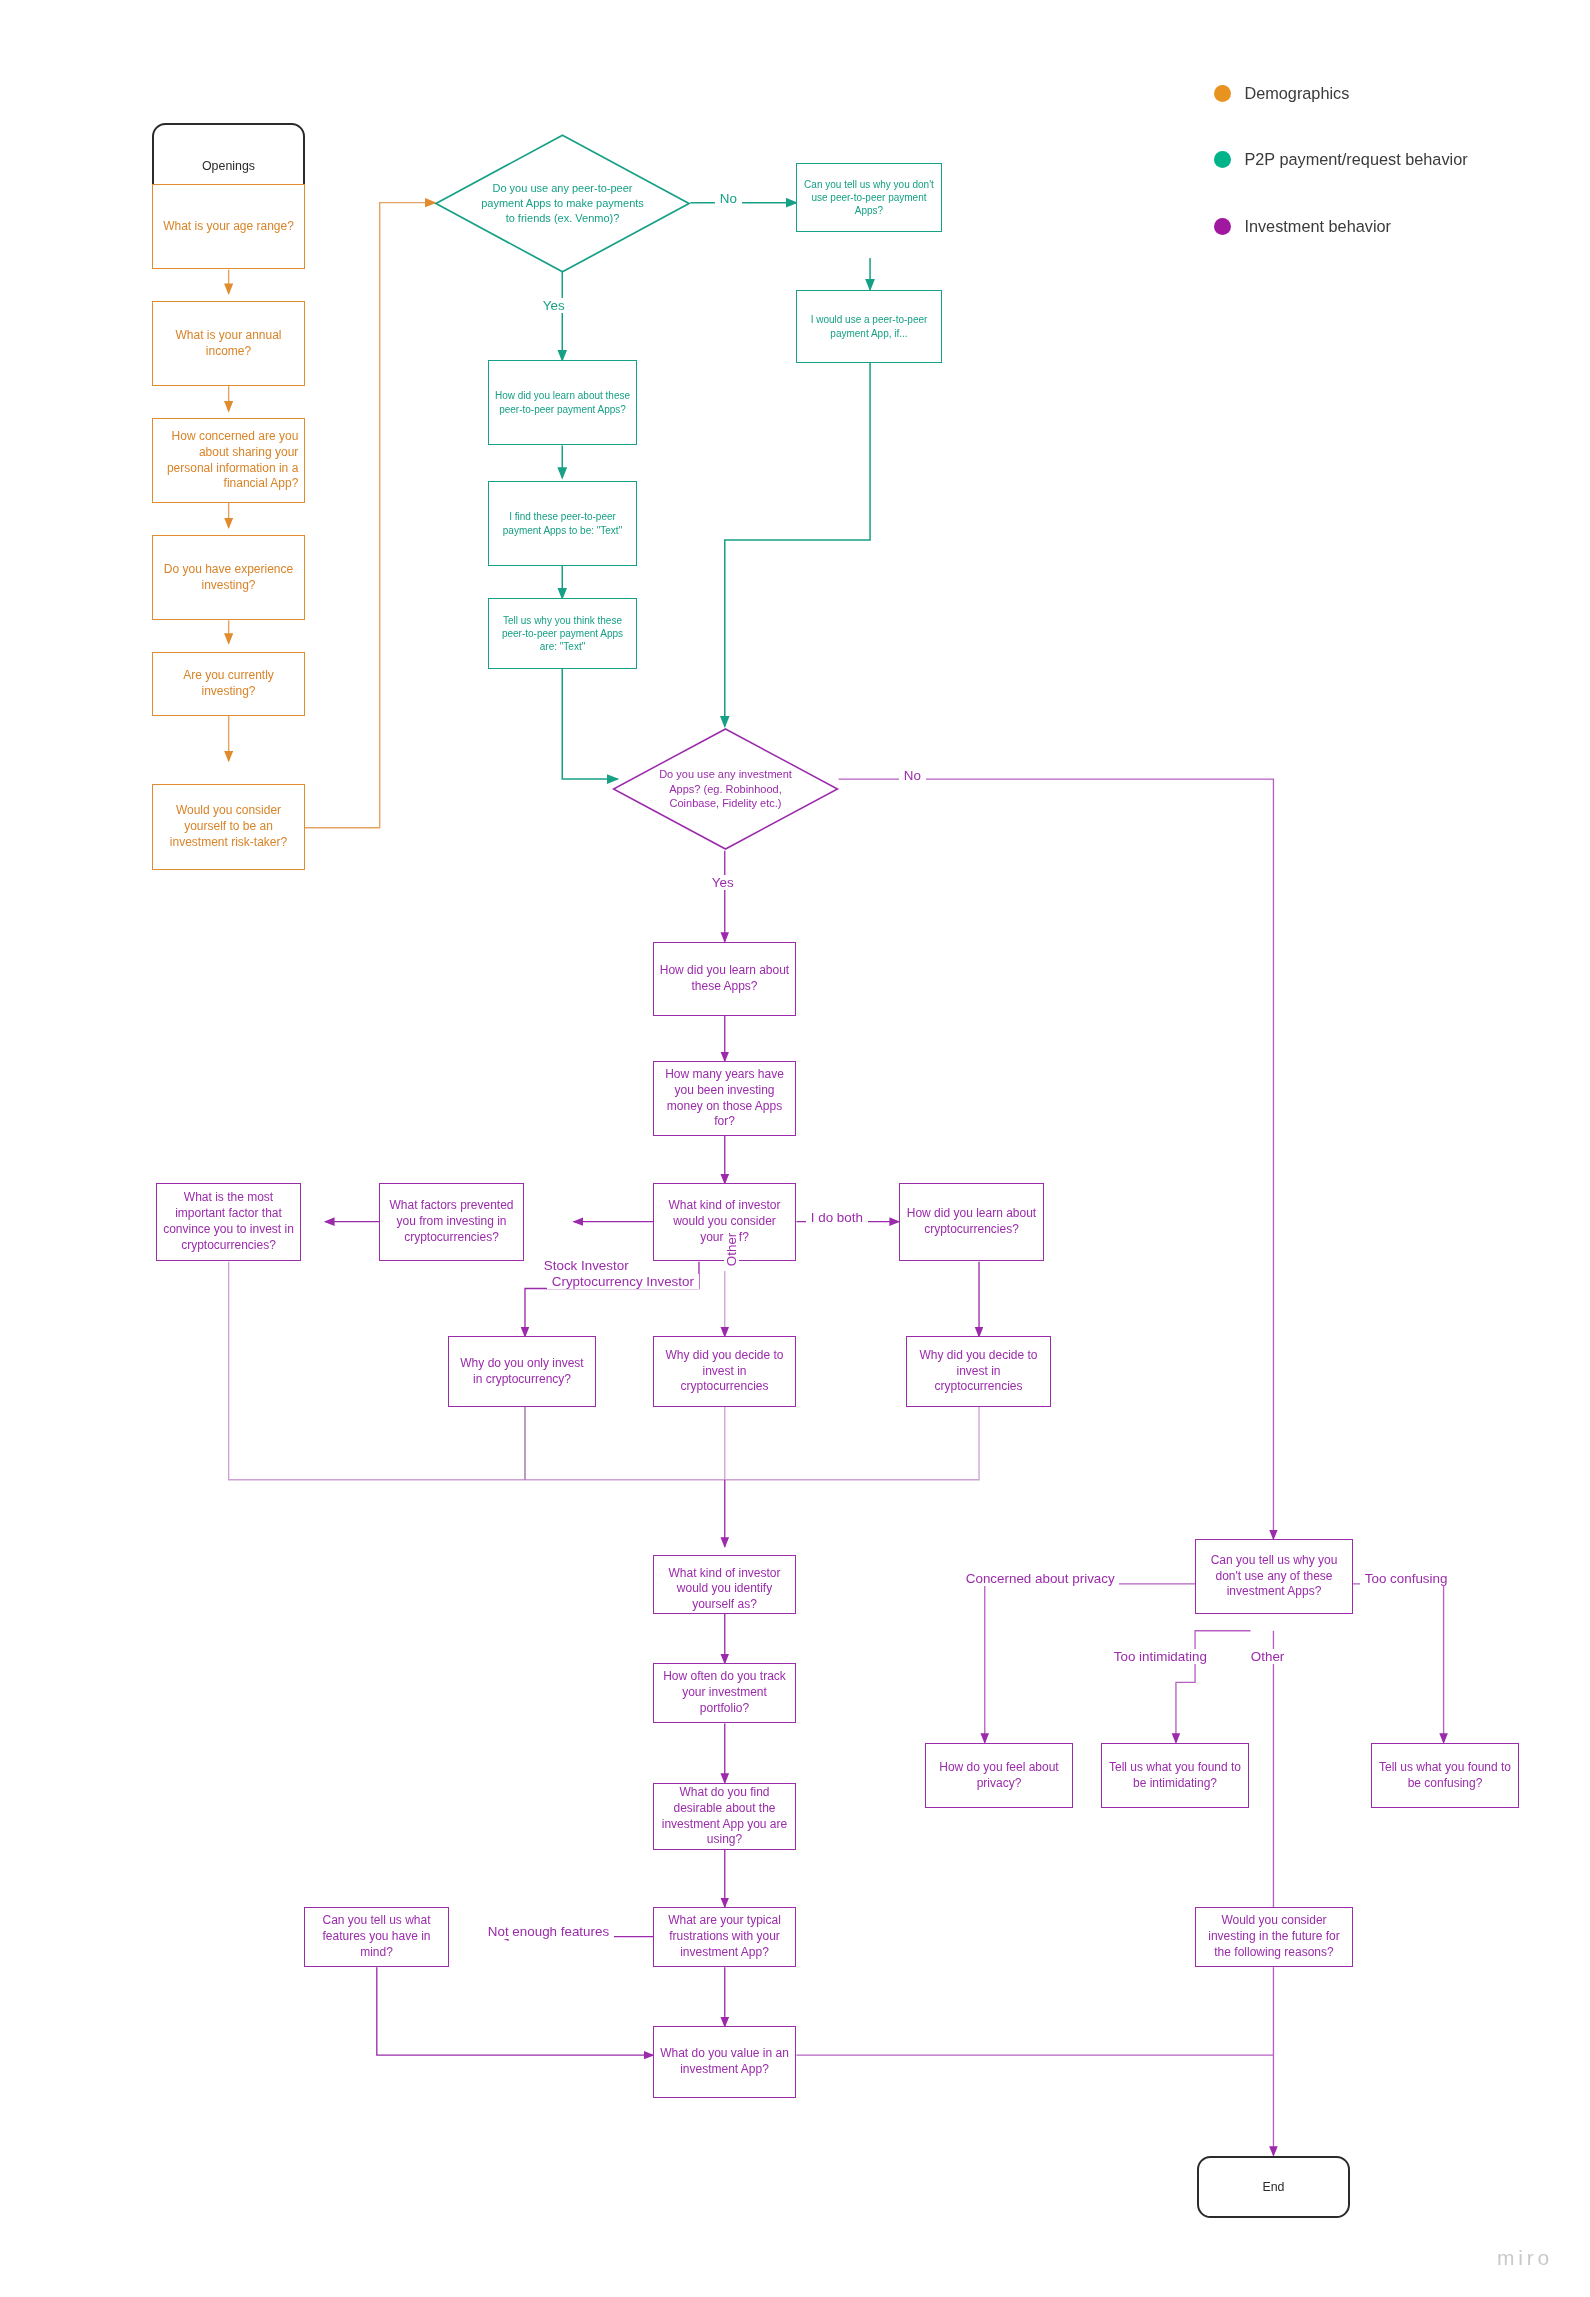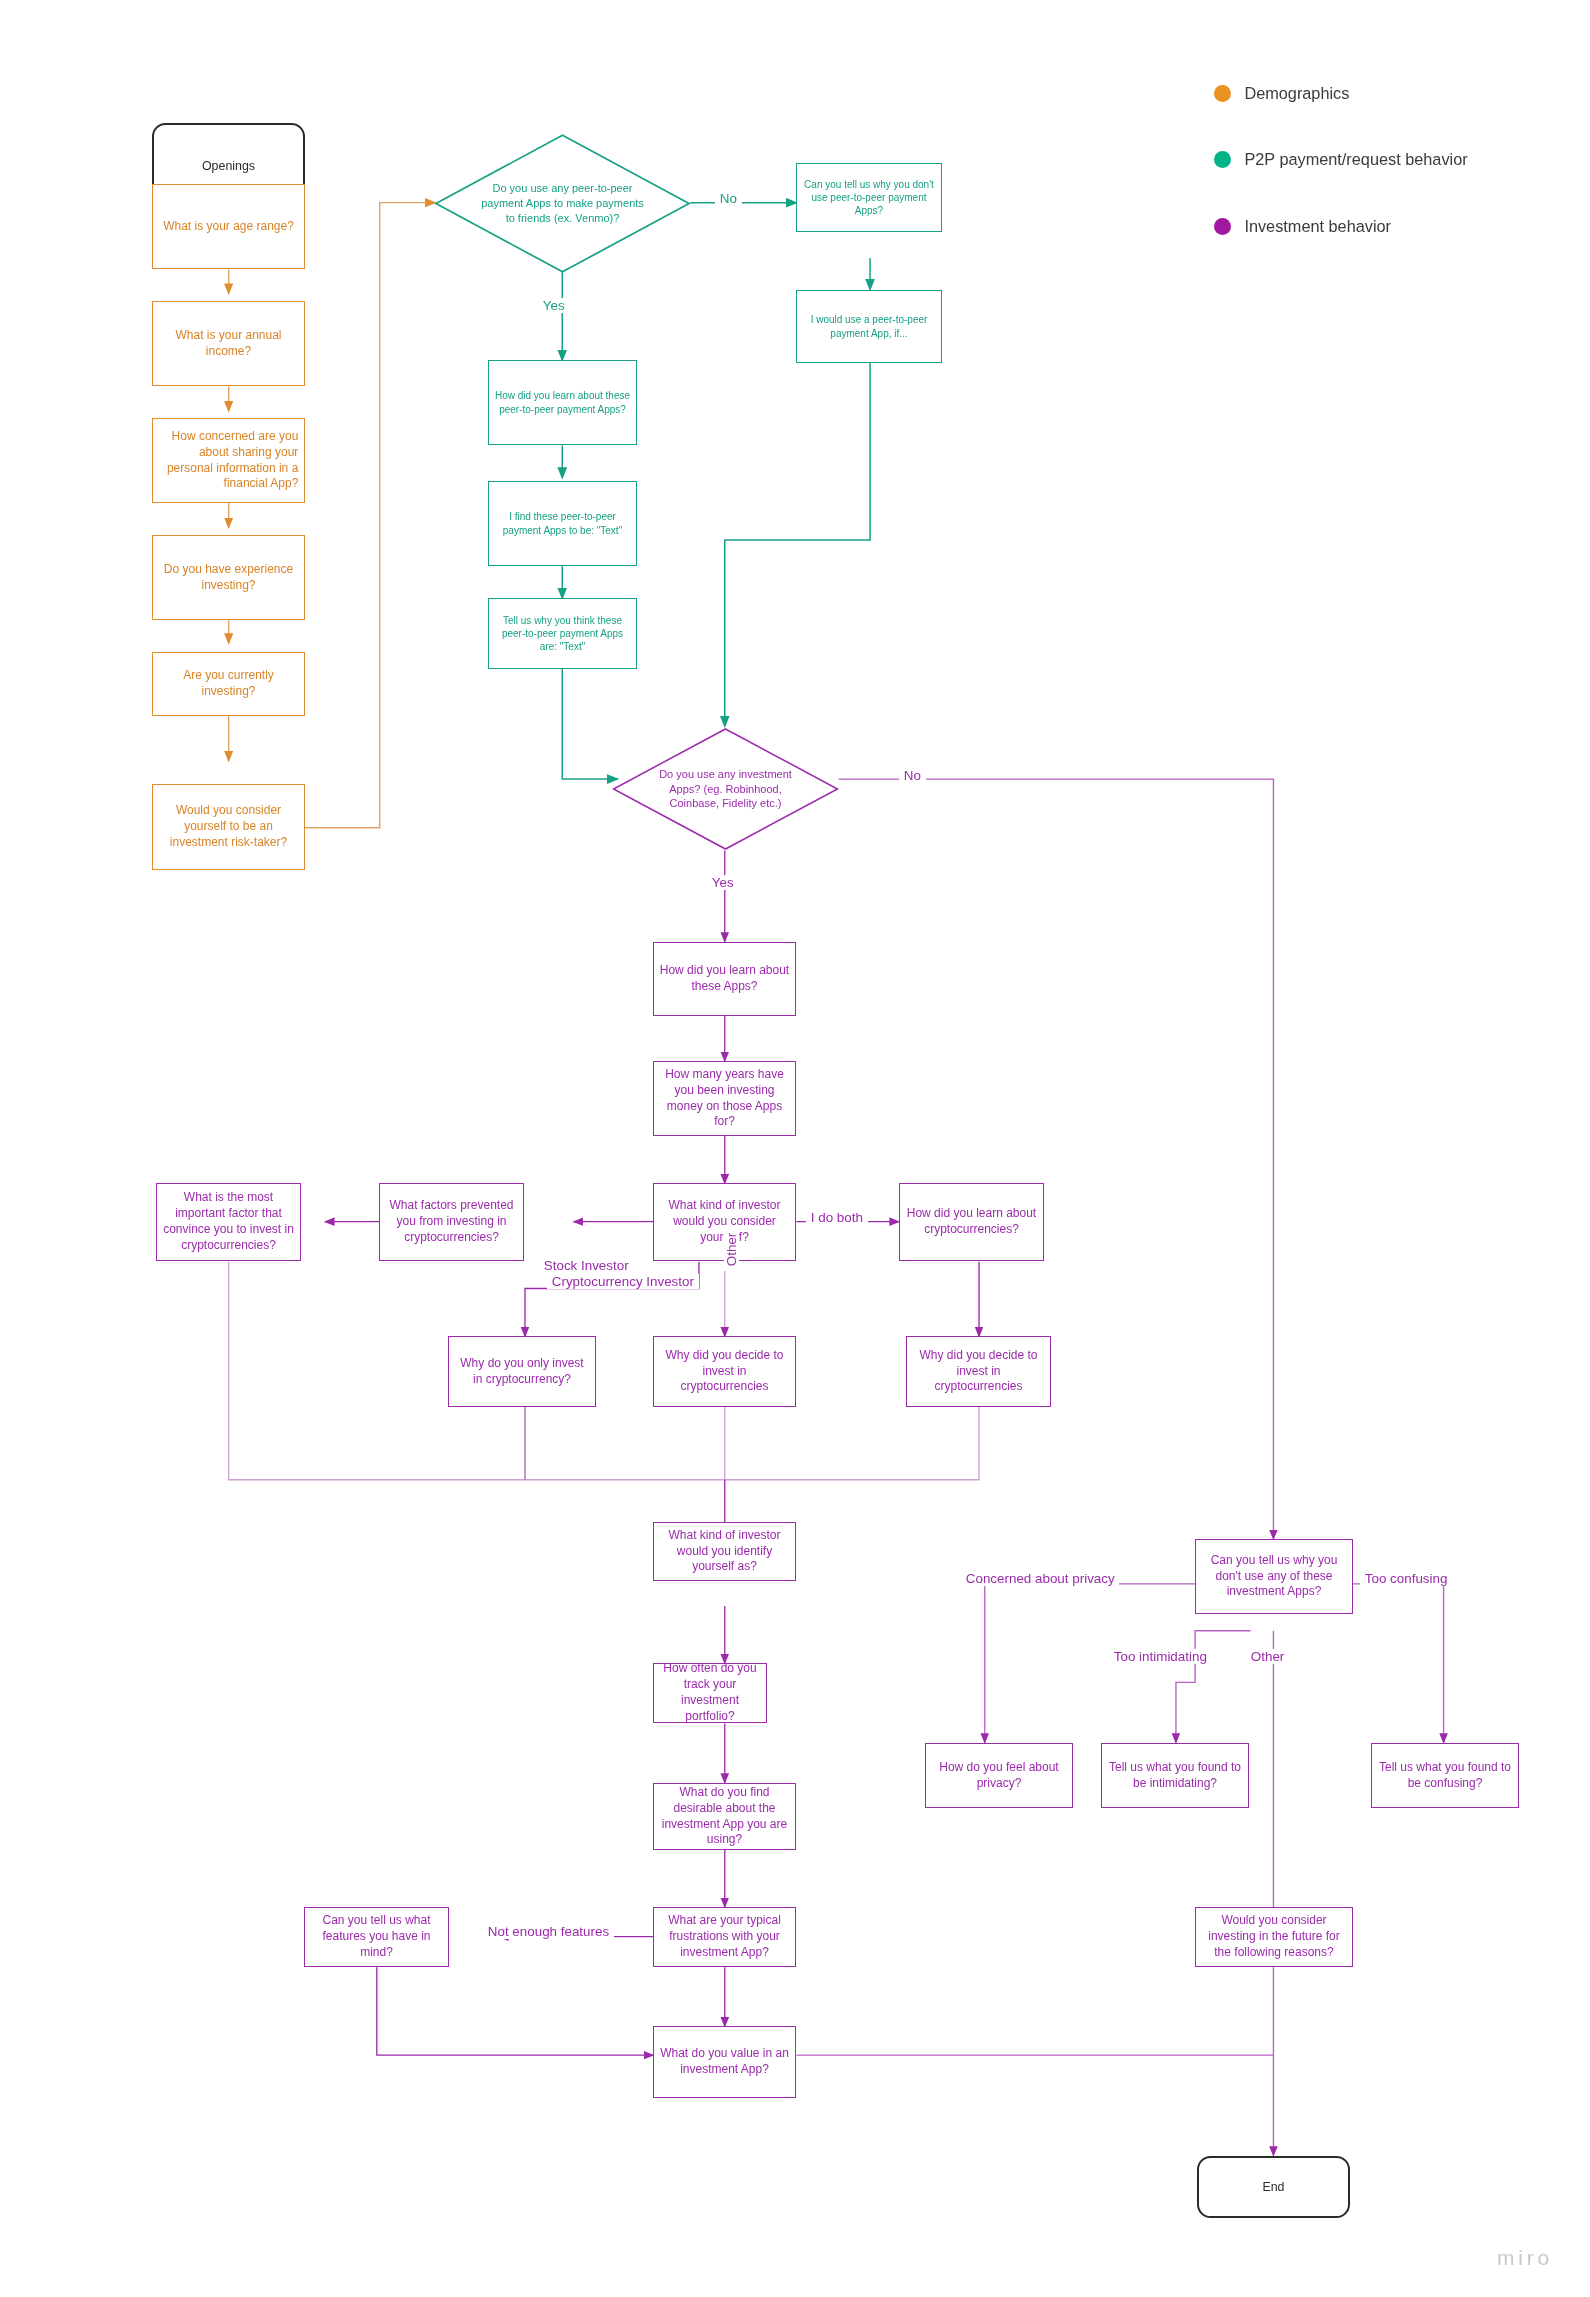--- a/index.html
+++ b/index.html
@@ -189,24 +189,24 @@
     <span>Why did you decide to invest in cryptocurrencies</span>
   </div>
 
   <div class="node inv" style="left:899px;top:1183px;width:145px;height:78px;">
     <span>How did you learn about cryptocurrencies?</span>
   </div>
   <div class="node inv" style="left:906px;top:1336px;width:145px;height:71px;">
     <span>Why did you decide to invest in cryptocurrencies</span>
   </div>
 
-  <div class="node inv" style="left:653px;top:1522px;width:143px;height:59px;">
+  <div class="node inv" style="left:653px;top:1555px;width:143px;height:59px;align-items:flex-end;">
     <span>What kind of investor would you identify yourself as?</span>
   </div>
-  <div class="node inv" style="left:653px;top:1663px;width:114px;height:60px;">
+  <div class="node inv" style="left:653px;top:1663px;width:143px;height:60px;">
     <span>How often do you track your investment portfolio?</span>
   </div>
   <div class="node inv" style="left:653px;top:1783px;width:143px;height:67px;">
     <span>What do you find desirable about the investment App you are using?</span>
   </div>
   <div class="node inv" style="left:653px;top:1907px;width:143px;height:60px;">
     <span>What are your typical frustrations with your investment App?</span>
   </div>
   <div class="node inv" style="left:653px;top:2026px;width:143px;height:72px;">
     <span>What do you value in an investment App?</span>

